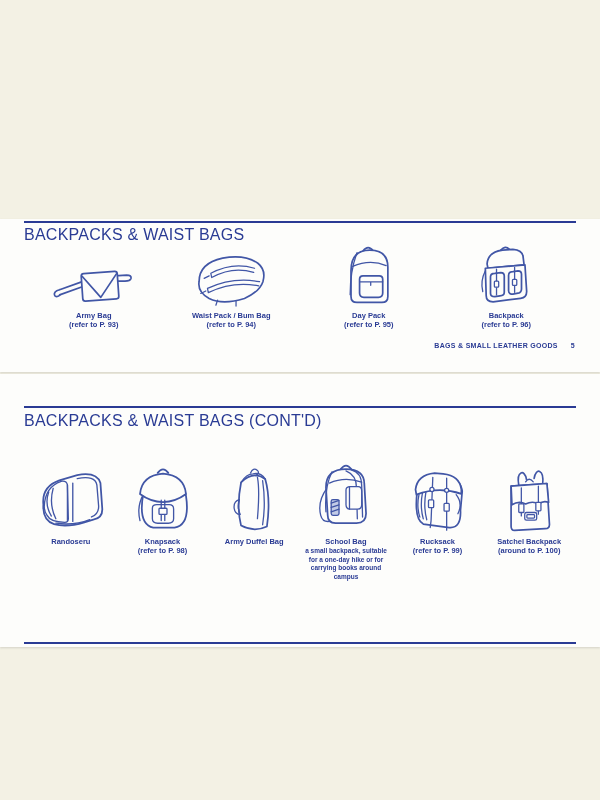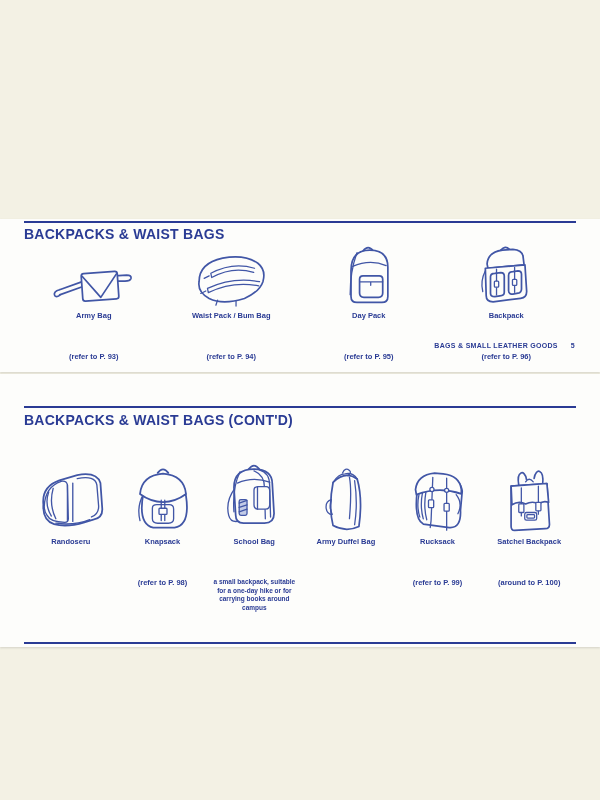--- a/index.html
+++ b/index.html
@@ -26,21 +26,21 @@
   .rule{
     position:absolute;left:24px;right:24px;height:2px;
     background:var(--accent);
   }
   #panel-top .rule-top{top:2px;}
   #panel-bottom .rule-top{top:32px;}
   #panel-bottom .rule-bottom{bottom:3px;}
   .panel-title{
     position:absolute;left:24px;
     color:var(--accent);
-    font-size:14px;font-weight:bold;letter-spacing:.25px;
+    font-size:16px;font-weight:normal;letter-spacing:.25px;
     white-space:nowrap;
   }
   #panel-top .panel-title{top:7px;}
   #panel-bottom .panel-title{top:38px;}
   .items-row{
     position:absolute;left:25px;right:25px;
     display:flex;
   }
   #panel-top .items-row{top:24px;}
   #panel-bottom .items-row{top:73px;}
@@ -55,21 +55,21 @@
   #panel-top .art{height:64px;}
   #panel-bottom .art{height:86px;}
   .art svg{display:block;}
   .caption{
     margin-top:4px;text-align:center;
     color:var(--accent);
     font-size:7.5px;font-weight:bold;line-height:1.25;
     width:100%;
   }
   .cap-label{white-space:nowrap;}
-  .cap-ref{white-space:nowrap;margin-top:32px;}
+  .cap-ref{white-space:nowrap;}
   .cap-desc{
     width:92px;margin:1px auto 0 auto;
     font-size:6.5px;font-weight:bold;line-height:1.3;
   }
   .panel-footer{
     position:absolute;right:25px;top:123px;
     color:var(--accent);
     font-size:7px;font-weight:bold;letter-spacing:.3px;
     white-space:nowrap;
   }
@@ -208,20 +208,38 @@
       </div>
       <div class="caption">
         <div class="cap-label">Knapsack</div>
         <div class="cap-ref">(refer to P. 98)</div>
         <div class="cap-desc"></div>
       </div>
     </div>
 
     <div class="item">
       <div class="art">
+        <svg width="50" height="70" viewBox="0 0 58 80">
+          <path class="fw" d="M14,22 C10,42 11,60 14,72 Q29,80 44,73 C47,52 46,32 42,18 Q28,8 14,22 Z"></path>
+          <path class="ln thin" d="M14,22 Q20,12 28,12 Q37,10 42,18"></path>
+          <path class="ln thin" d="M25,11 q3,-7 8,-3 q3,3 -2,6"></path>
+          <path class="ln thin" d="M33,16 C36,32 34,50 33,64"></path>
+          <path class="ln thin" d="M12,42 q-7,2 -6,10 q1,7 7,7 q-4,-8 -1,-17"></path>
+          <path class="ln thin" d="M39,20 C42,40 41,58 39,71"></path>
+        </svg>
+      </div>
+      <div class="caption">
+        <div class="cap-label">Army Duffel Bag</div>
+        <div class="cap-ref"></div>
+        <div class="cap-desc"></div>
+      </div>
+    </div>
+
+    <div class="item">
+      <div class="art">
         <svg width="68" height="72" viewBox="0 0 78 82">
           <path class="ln" d="M33,9 Q39,1 45,9"></path>
           <path class="ln thin" d="M17,31 Q6,46 10,62 Q12,70 20,69"></path>
           <path class="fw" d="M16,30 Q16,9 39,9 Q60,9 60,26 L62,60 Q62,71 51,71 L27,71 Q18,71 18,62 Z"></path>
           <path class="ln thin" d="M23,12 Q14,30 16,58"></path>
           <path class="ln thin" d="M45,10 Q57,13 57,28 L58,64 M39,11 Q51,16 51,30 L52,66"></path>
           <path class="ln thin" d="M20,25 Q38,17 57,24"></path>
           <path class="fw thin" d="M39,33 Q39,29 44,29 L53,29 Q57,29 57,34 L57,50 Q57,55 52,55 L44,55 Q39,55 39,50 Z"></path>
           <path class="ln thin" d="M43,29 L43,55"></path>
           <rect class="mesh" x="22" y="44" width="9" height="18" rx="2"></rect>
@@ -230,38 +248,20 @@
       </div>
       <div class="caption">
         <div class="cap-label">School Bag</div>
         <div class="cap-ref"></div>
         <div class="cap-desc">a small backpack, suitable for a one-day hike or for carrying books around campus</div>
       </div>
     </div>
 
     <div class="item">
       <div class="art">
-        <svg width="50" height="70" viewBox="0 0 58 80">
-          <path class="fw" d="M14,22 C10,42 11,60 14,72 Q29,80 44,73 C47,52 46,32 42,18 Q28,8 14,22 Z"></path>
-          <path class="ln thin" d="M14,22 Q20,12 28,12 Q37,10 42,18"></path>
-          <path class="ln thin" d="M25,11 q3,-7 8,-3 q3,3 -2,6"></path>
-          <path class="ln thin" d="M33,16 C36,32 34,50 33,64"></path>
-          <path class="ln thin" d="M12,42 q-7,2 -6,10 q1,7 7,7 q-4,-8 -1,-17"></path>
-          <path class="ln thin" d="M39,20 C42,40 41,58 39,71"></path>
-        </svg>
-      </div>
-      <div class="caption">
-        <div class="cap-label">Army Duffel Bag</div>
-        <div class="cap-ref"></div>
-        <div class="cap-desc"></div>
-      </div>
-    </div>
-
-    <div class="item">
-      <div class="art">
         <svg width="64" height="68" viewBox="0 0 74 78">
           <path class="fw" d="M13,30 Q9,62 20,68 L50,72 Q64,73 63,52 L65,30 Q63,15 46,13 L30,12 Q15,14 13,30 Z"></path>
           <path class="ln thin" d="M15,34 Q12,48 16,60 M19,32 Q16,48 20,62 M23,31 Q20,48 24,63"></path>
           <path class="ln thin" d="M58,34 Q66,44 60,56"></path>
           <path class="fw" d="M11,28 Q13,11 33,9 L43,10 Q62,12 64,28 L64,33 Q38,24 12,34 Z"></path>
           <path class="ln thin" d="M31,14 L29,64 M47,15 L47,68 M29,64 l-1,8 M47,68 l0,7"></path>
           <circle class="fw thin" cx="30" cy="28" r="2.4"></circle>
           <circle class="fw thin" cx="47" cy="29" r="2.4"></circle>
           <rect class="fw thin" x="26" y="40" width="6" height="9" rx="1"></rect>
           <rect class="fw thin" x="44" y="44" width="6" height="9" rx="1"></rect>

